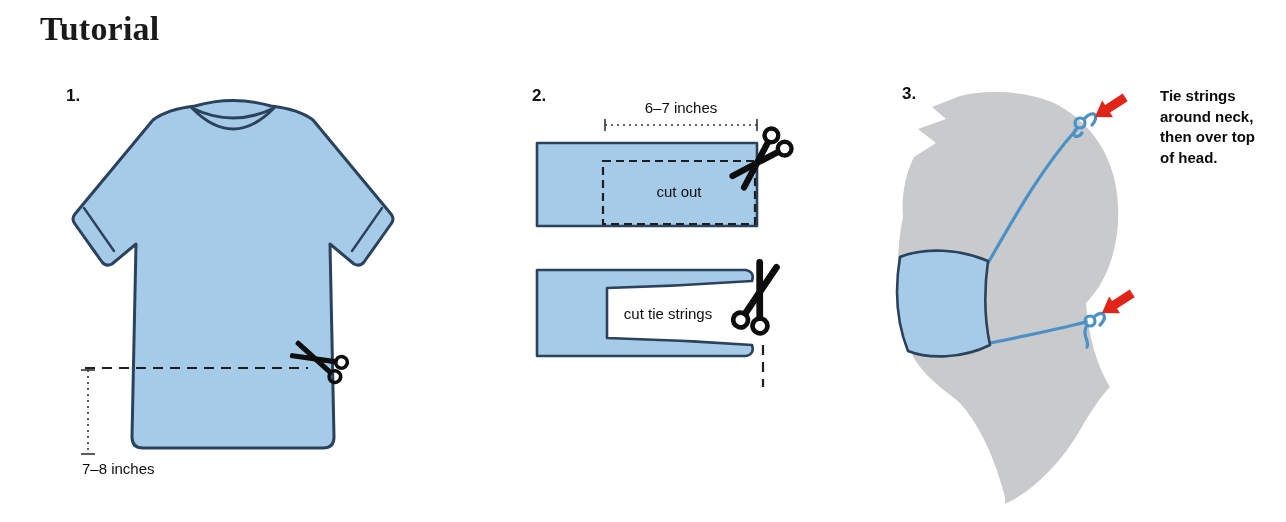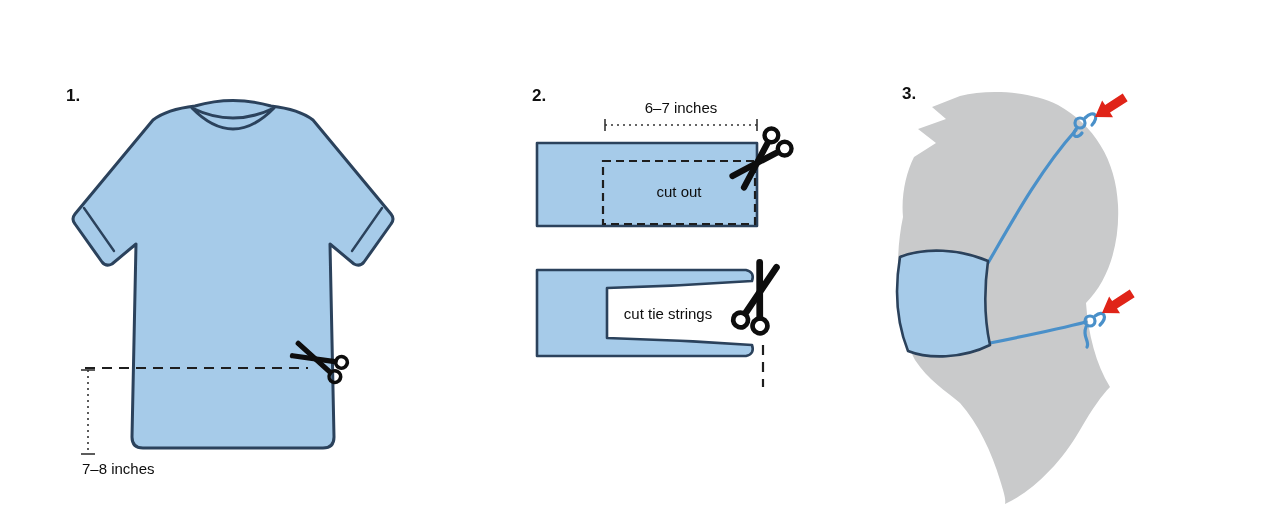--- a/index.html
+++ b/index.html
@@ -35,20 +35,21 @@
   .silhouette { fill:var(--silhouette,#c9cacb); stroke:none; }
   .mask    { fill:var(--shirt_fill,#a6cbe9); stroke:var(--outline,#29405a); stroke-width:2.6; stroke-linejoin:round; }
   .string  { fill:none; stroke:var(--string_blue,#4a90c9); stroke-width:3.2; stroke-linecap:round; }
   .arrow   { fill:var(--arrow_red,#e02418); }
 </style>
 </head>
 <body>
 
 <div class="canvas">
 
+  <div class="title">Tutorial</div>
 
   <div class="step-num" style="left:66px; top:86px;">1.</div>
   <div class="step-num" style="left:532px; top:86px;">2.</div>
   <div class="step-num" style="left:902px; top:84px;">3.</div>
 
   <svg style="left:50px; top:92px;" width="410" height="420" viewBox="0 0 410 420">
     <g>
       <path class="shirt" d="M 145 14
         C 128 16, 112 21, 103 28
         L 25 122 Q 21 127, 25 132
@@ -156,14 +157,15 @@
     </g>
 
     <g transform="translate(215,32) rotate(-33)">
       <polygon class="arrow" points="0,0 15,-10 15,-4.5 36,-4.5 36,4.5 15,4.5 15,10"></polygon>
     </g>
     <g transform="translate(222,228) rotate(-33)">
       <polygon class="arrow" points="0,0 15,-10 15,-4.5 36,-4.5 36,4.5 15,4.5 15,10"></polygon>
     </g>
   </svg>
 
+  <div class="annotation">Tie strings around neck, then over top of head.</div>
 
 </div>
 
 </body></html>

